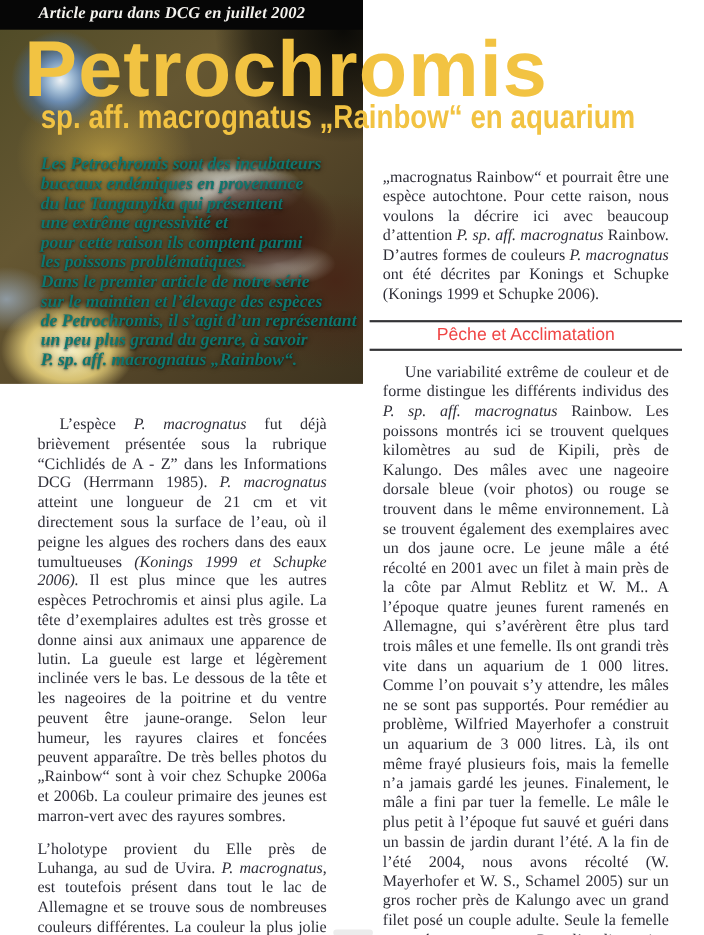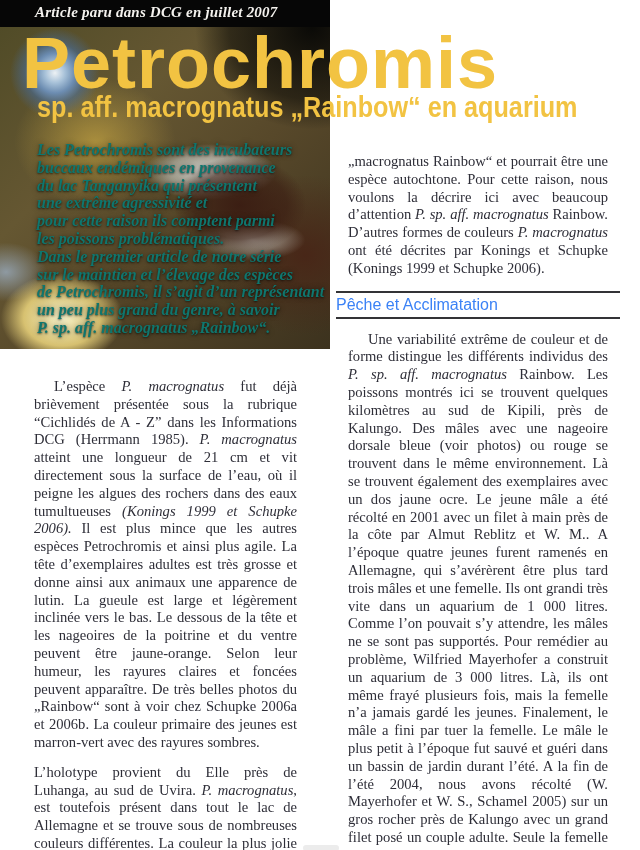--- a/index.html
+++ b/index.html
@@ -52,36 +52,36 @@
   
   .col{position:absolute;font-size:14.6px;line-height:17.8px;color:#2e2e38;text-align:justify;}
   .col p{margin:12px;}
   .col-left{left:22px;top:366px;width:287px;}
   .col-right{left:336px;top:141px;width:284px;}
   .indent{text-indent:20px;}
   .section-head{
     margin:13px 0 11px 0;padding:2px 0 3px 0;
     border-top:2px solid #333336;border-bottom:2px solid #333336;
     font-family:"Liberation Sans", sans-serif;font-size:16px;line-height:19px;
-    color:#3b82f6;text-align:left;font-weight:normal;
+    color:#ef4444;text-align:center;font-weight:normal;
   }
   
   .page-num-smudge{
     position:absolute;left:303px;top:845px;width:36px;height:6px;
     background:#ececec;border-radius:3px;
   }
 </style>
 </head>
 <body>
 
 <div class="page">
 
   <div class="hero">
     <div class="kicker-band">
-      <div class="kicker">Article paru dans DCG en juillet 2007</div>
+      <div class="kicker">Article paru dans DCG en juillet 2002</div>
     </div>
   </div>
 
   <div class="title-block">
     <h1 class="main-title">Petrochromis</h1>
     <div class="sub-title">sp. aff. macrognatus „Rainbow“ en aquarium</div>
   </div>
 
   <div class="lead">Les Petrochromis sont des incubateurs
 buccaux endémiques en provenance

